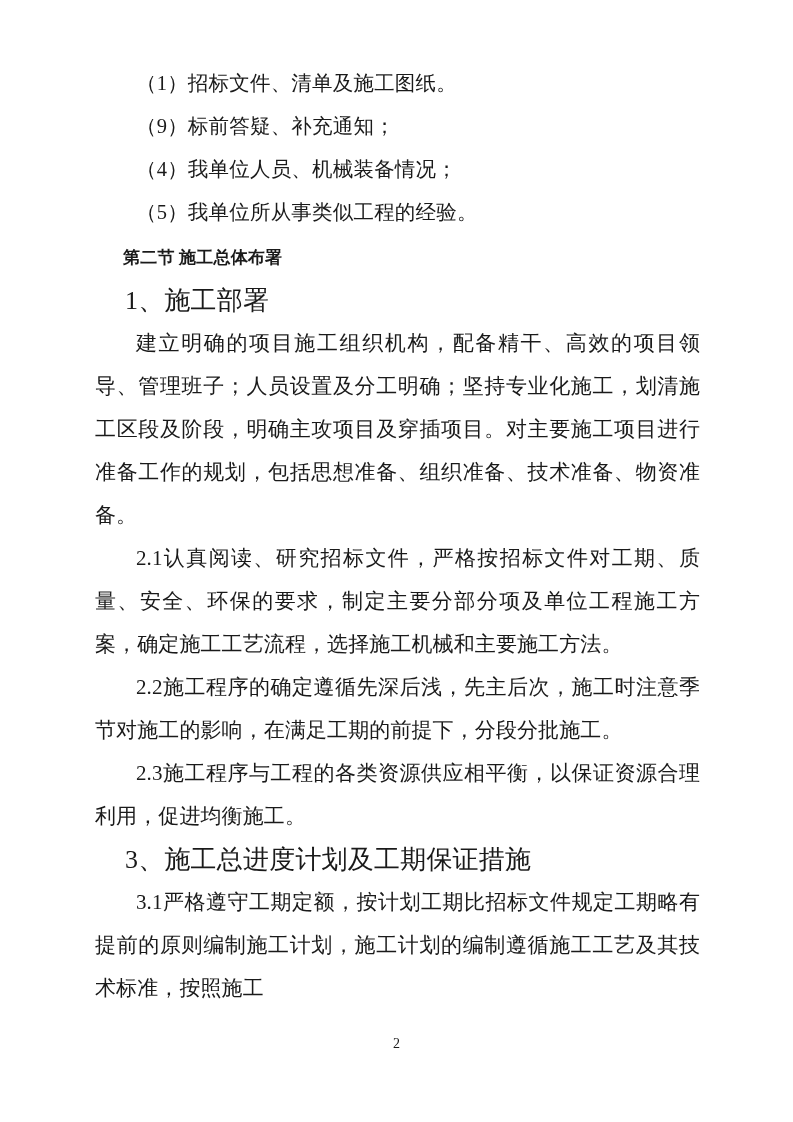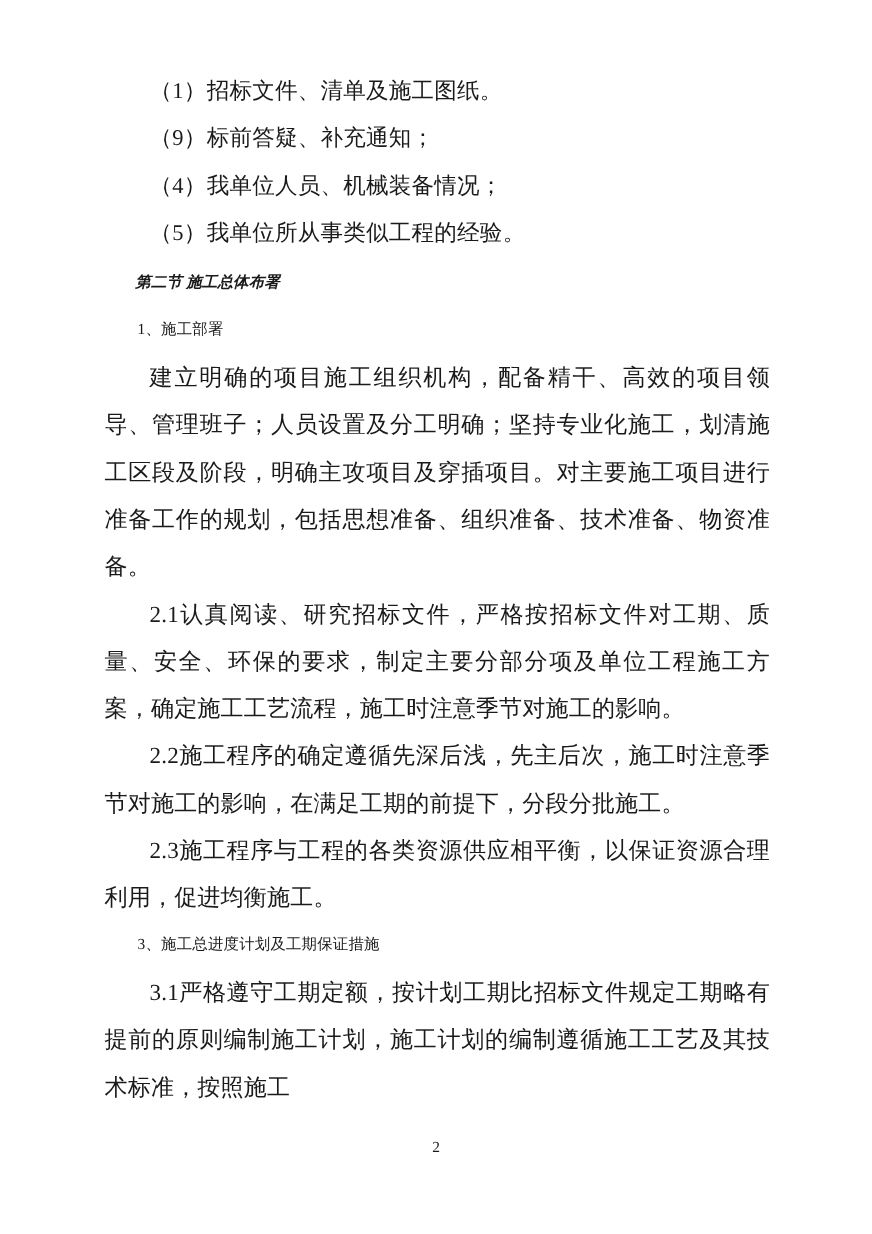--- a/index.html
+++ b/index.html
@@ -43,33 +43,32 @@
   .list-item {
     font-size: 20.5px;
     line-height: 43px;
     text-indent: 41px;
     white-space: nowrap;
     letter-spacing: 0.2px;
   }
 
   
   .section-heading {
-    font-size: 14px;
+    font-size: 17px;
     line-height: 43px;
     font-weight: bold;
     text-indent: 28px;
     white-space: nowrap;
     letter-spacing: 0.2px;
     margin-top: 2px;
-    font-style: italic;
   }
 
   
   .sub-heading {
-    font-size: 14px;
+    font-size: 26px;
     line-height: 43px;
     text-indent: 30px;
     white-space: nowrap;
     letter-spacing: 0.2px;
   }
 
   
   .body-para {
     font-size: 21px;
     line-height: 43px;
@@ -106,21 +105,21 @@
       <div class="list-item">（5）我单位所从事类似工程的经验。</div>
     </div>
 
     <div class="section-heading">第二节 施工总体布署</div>
 
     <div class="sub-heading">1、施工部署</div>
 
     <div class="body-para">建立明确的项目施工组织机构，配备精干、高效的项目领导、管理班子；人员设置及分工明确；坚持专业化施工，划清施工区段及阶段，明确主攻项目及穿插项目。对主要施工项目进行准备工作的规划，包括思想准备、组织准备、技术准备、物资准备。</div>
 
 
-    <div class="body-para">2.1认真阅读、研究招标文件，严格按招标文件对工期、质量、安全、环保的要求，制定主要分部分项及单位工程施工方案，确定施工工艺流程，施工时注意季节对施工的影响。</div>
+    <div class="body-para">2.1认真阅读、研究招标文件，严格按招标文件对工期、质量、安全、环保的要求，制定主要分部分项及单位工程施工方案，确定施工工艺流程，选择施工机械和主要施工方法。</div>
 
     <div class="body-para">2.2施工程序的确定遵循先深后浅，先主后次，施工时注意季节对施工的影响，在满足工期的前提下，分段分批施工。</div>
 
     <div class="body-para">2.3施工程序与工程的各类资源供应相平衡，以保证资源合理利用，促进均衡施工。</div>
 
     <div class="sub-heading">3、施工总进度计划及工期保证措施</div>
 
     <div class="body-para">3.1严格遵守工期定额，按计划工期比招标文件规定工期略有提前的原则编制施工计划，施工计划的编制遵循施工工艺及其技术标准，按照施工</div>
 
   </div>

